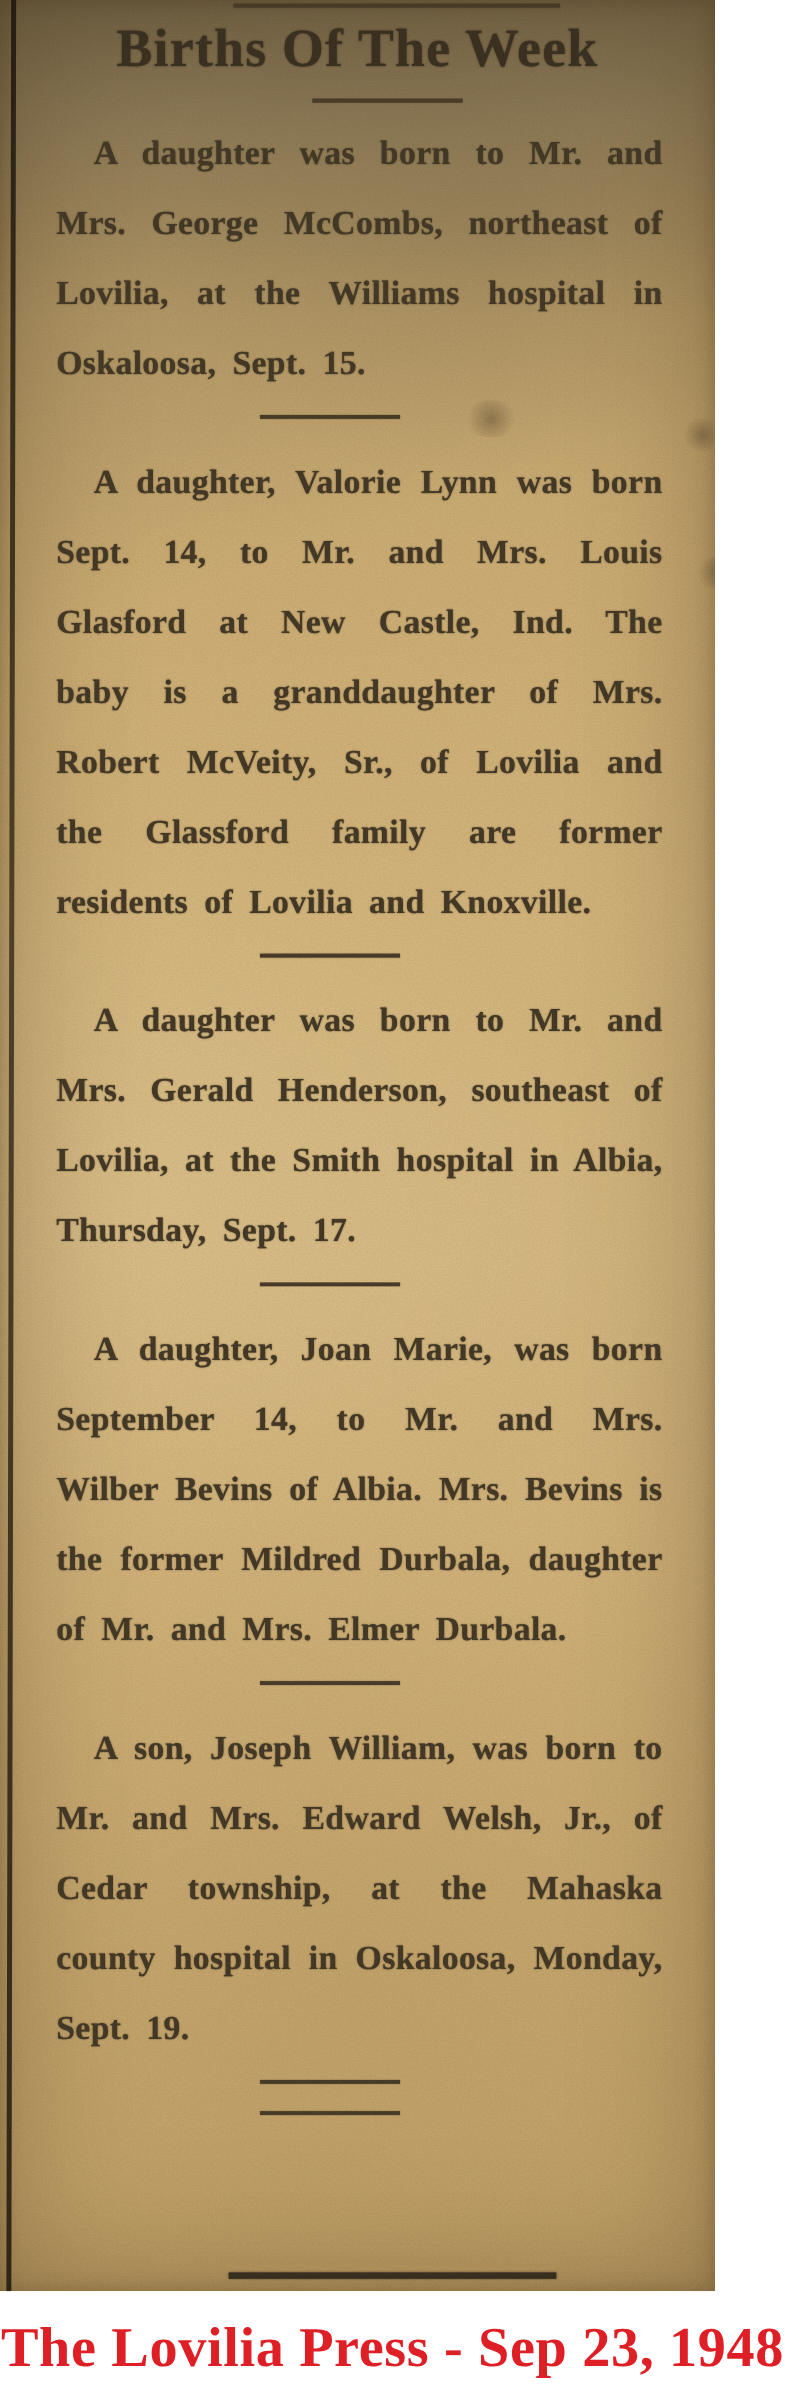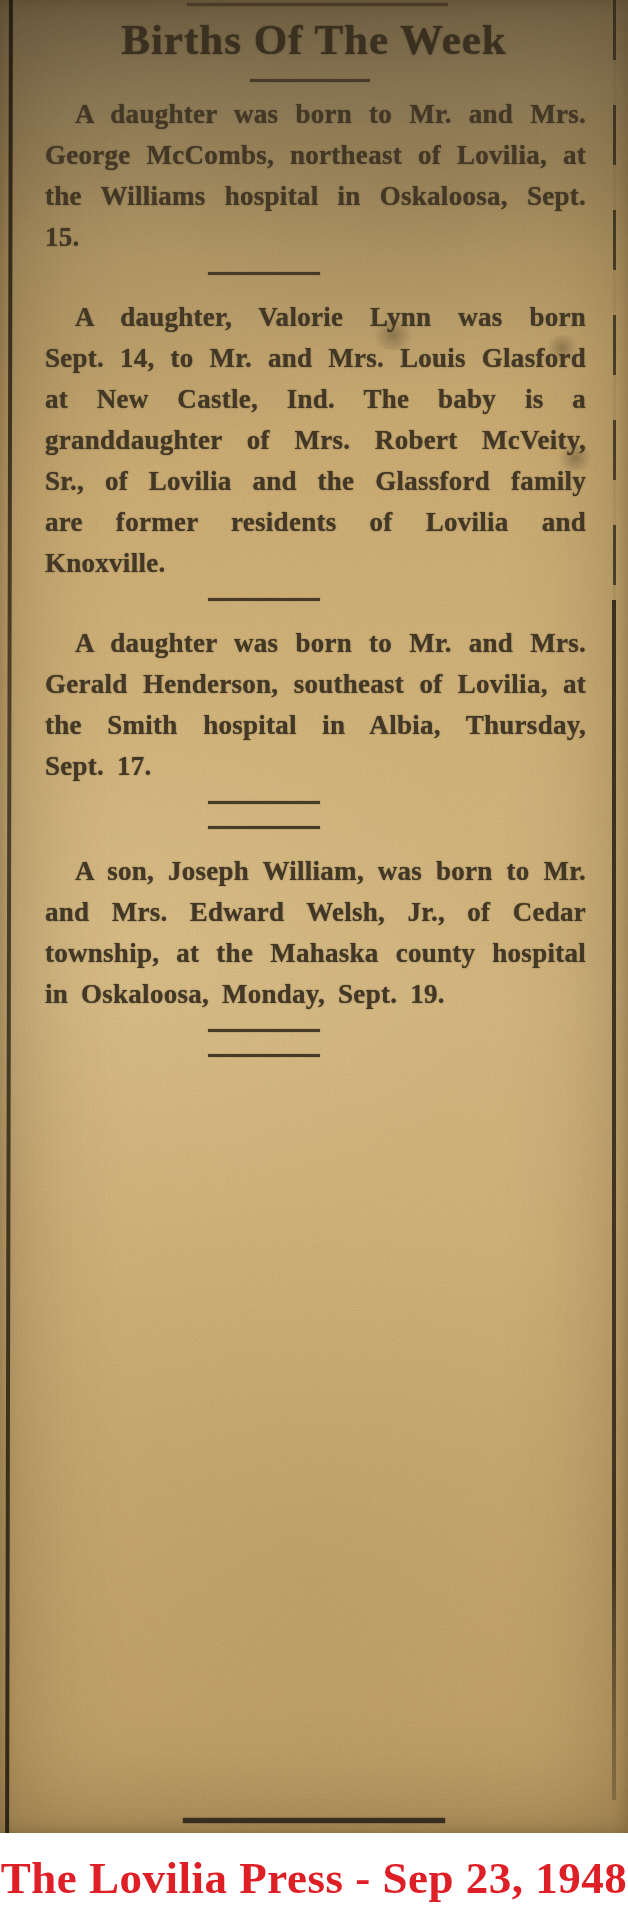--- a/index.html
+++ b/index.html
@@ -5,21 +5,21 @@
   html,body{margin:0;padding:0;}
   body{
     width:628px;height:1924px;
     background:#ffffff;
     font-family:"Liberation Serif", serif;
     overflow:hidden;
     position:relative;
   }
   .clipping{
     position:relative;
-    width:628px;height:1833px;
+    width:572px;height:1833px;
     overflow:hidden;
     background:
       linear-gradient(160deg, rgba(70,60,45,0.28), rgba(70,60,45,0) 26%),
       linear-gradient(180deg, rgba(92,82,62,0.30), rgba(92,82,62,0) 14%),
       radial-gradient(ellipse 420px 300px at 72% 10%, rgba(90,75,50,0.16), rgba(90,75,50,0) 70%),
       radial-gradient(ellipse 520px 420px at 22% 52%, rgba(255,236,190,0.14), rgba(255,236,190,0) 70%),
       radial-gradient(ellipse 640px 520px at 50% 86%, rgba(120,95,55,0.10), rgba(120,95,55,0) 72%),
       linear-gradient(180deg,#a08c64 0%, #b29a6c 5%, #c2a670 12%, #cfb077 24%, #d6b87f 40%,
                       #d8bb84 55%, #d4b57c 70%, #ceae74 85%, #c6a66c 100%);
     box-shadow: inset 0 0 110px rgba(70,50,20,0.40), inset 0 0 16px rgba(60,40,15,0.30);
@@ -66,21 +66,21 @@
   }
   .title-rule{
     margin:16px 0 0 250px;width:120px;height:3px;
     background:var(--rule);box-shadow:0 0 1px rgba(58,47,30,0.9);
   }
   .body-col{
     padding:12px 42px 0 45px;
   }
   .para{
     margin:0;
-    font-size:27px;line-height:41px;
+    font-size:27px;line-height:56px;
     font-weight:700;
     color:var(--ink);
     text-align:justify;
     text-align-last:left;
     text-indent:30px;
     word-spacing:0.22em;
     letter-spacing:0.01em;
     text-shadow:0 0 1.3px rgba(58,47,30,0.8);
   }
   .divider{
@@ -127,20 +127,21 @@
   <h1 class="headline">Births Of The Week</h1>
   <div class="title-rule"></div>
 
   <div class="body-col">
       <p class="para">A daughter was born to Mr. and Mrs. George McCombs, northeast of Lovilia, at the Williams hospital in Oskaloosa, Sept. 15.</p>
       <div class="divider"></div>
       <p class="para">A daughter, Valorie Lynn was born Sept. 14, to Mr. and Mrs. Louis Glasford at New Castle, Ind.  The baby is a granddaughter of Mrs. Robert McVeity, Sr., of Lovilia and the Glassford family are former residents of Lovilia and Knoxville.</p>
       <div class="divider"></div>
       <p class="para">A daughter was born to Mr. and Mrs. Gerald Henderson, southeast of Lovilia, at the Smith hospital in Albia, Thursday, Sept. 17.</p>
       <div class="divider"></div>
+      <p class="para">A daughter, Joan Marie, was born September 14, to Mr. and Mrs. Wilber Bevins of Albia.  Mrs. Bevins is the former Mildred Durbala, daughter of Mr. and Mrs. Elmer Durbala.</p>
       <div class="divider"></div>
       <p class="para">A son, Joseph William, was born to Mr. and Mrs. Edward Welsh, Jr., of Cedar township, at the Mahaska county hospital in Oskaloosa, Monday, Sept. 19.</p>
       <div class="divider"></div>
       <div class="divider"></div>
     </div>
 
   <div class="bottom-rule"></div>
 
   <div class="smudge s1"></div>
   <div class="smudge s2"></div>

